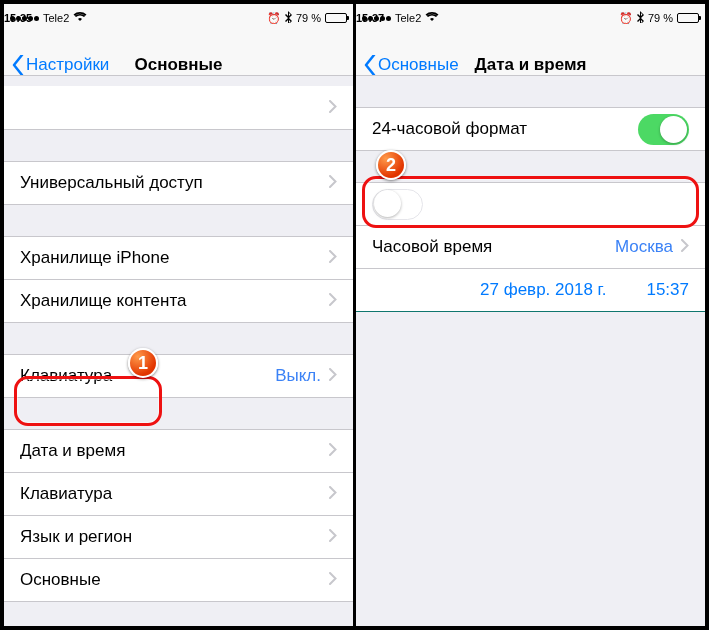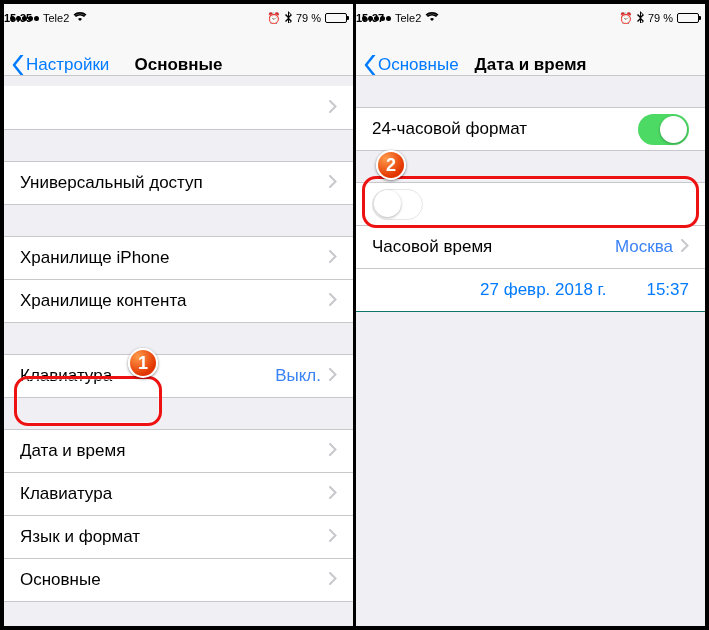--- a/index.html
+++ b/index.html
@@ -226,21 +226,21 @@
             <path d="M1 1l5.5 5.5L1 12" stroke="#c7c7cc" stroke-width="2" fill="none" stroke-linecap="round"></path>
           </svg></span>
     </div>
     <div class="cell">
       <span class="label">Клавиатура</span>
       <span class="chevron"><svg viewBox="0 0 8 13">
             <path d="M1 1l5.5 5.5L1 12" stroke="#c7c7cc" stroke-width="2" fill="none" stroke-linecap="round"></path>
           </svg></span>
     </div>
     <div class="cell">
-      <span class="label">Язык и формат</span>
+      <span class="label">Язык и регион</span>
       <span class="chevron"><svg viewBox="0 0 8 13">
             <path d="M1 1l5.5 5.5L1 12" stroke="#c7c7cc" stroke-width="2" fill="none" stroke-linecap="round"></path>
           </svg></span>
     </div>
     <div class="cell">
       <span class="label">Основные</span>
       <span class="chevron"><svg viewBox="0 0 8 13">
             <path d="M1 1l5.5 5.5L1 12" stroke="#c7c7cc" stroke-width="2" fill="none" stroke-linecap="round"></path>
           </svg></span>
     </div>

